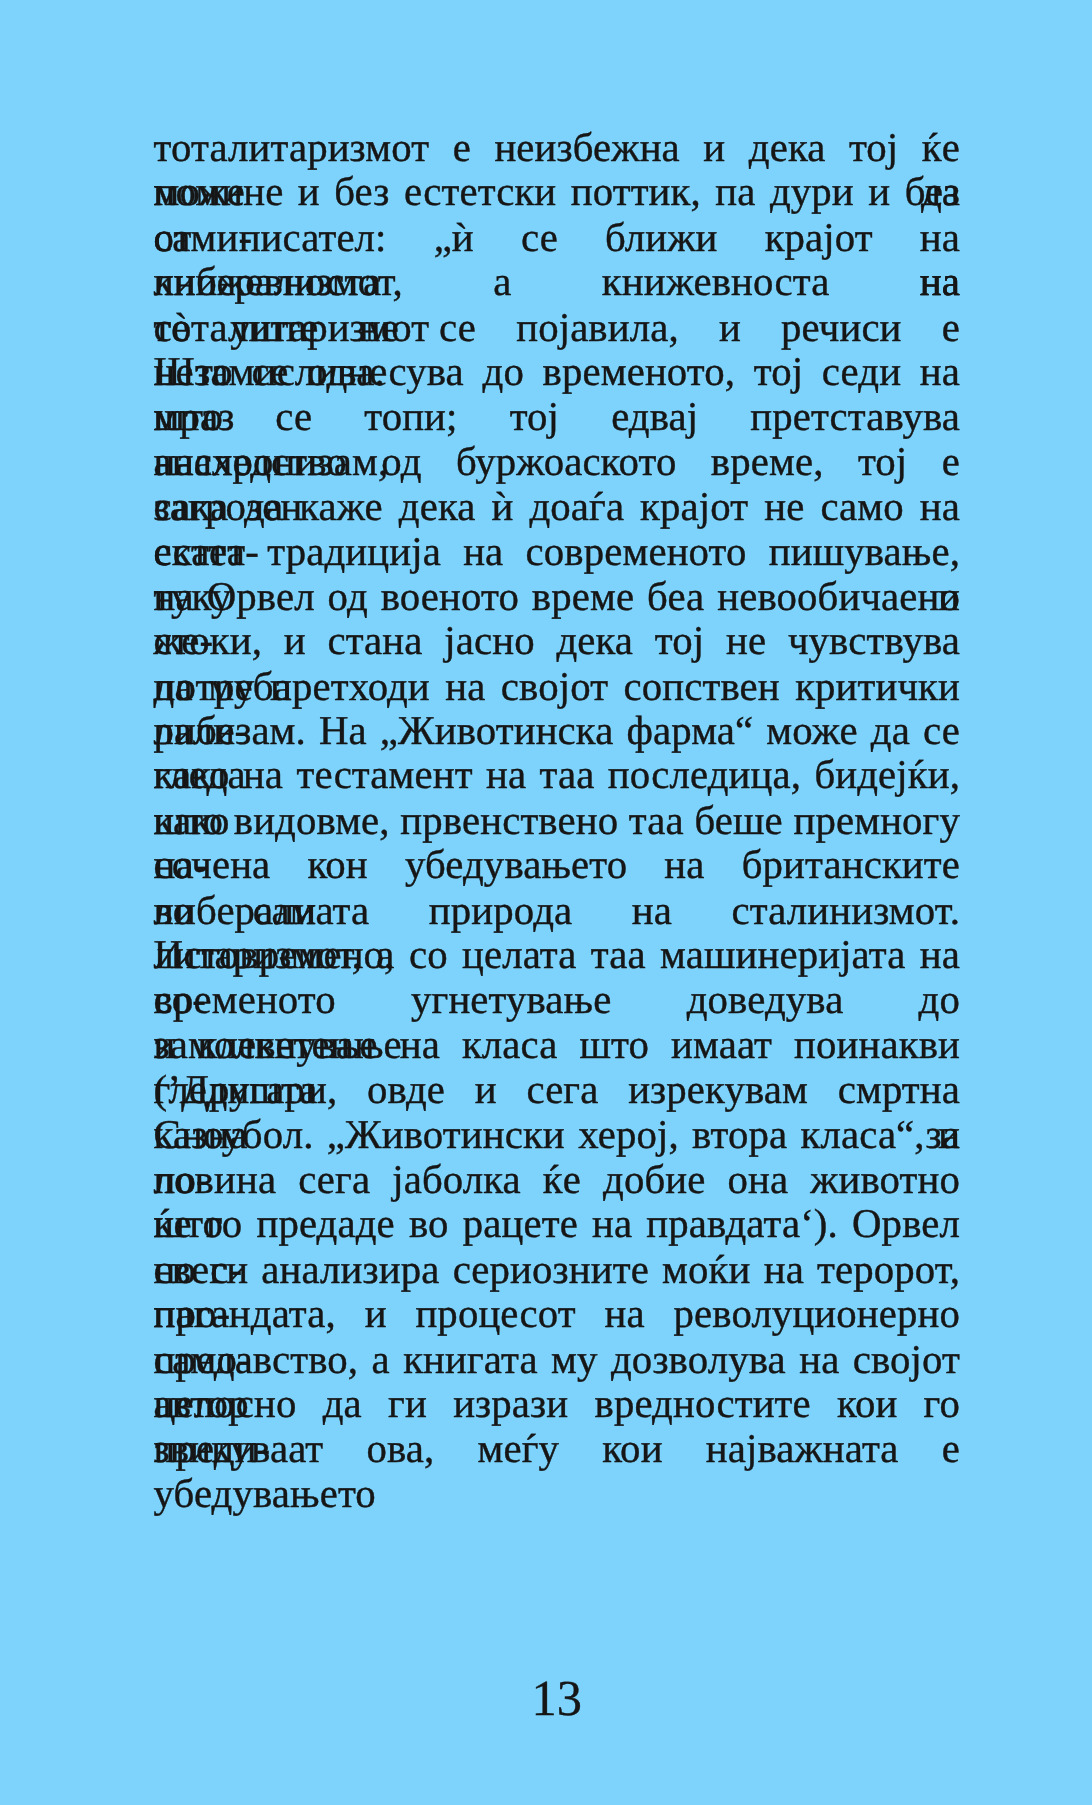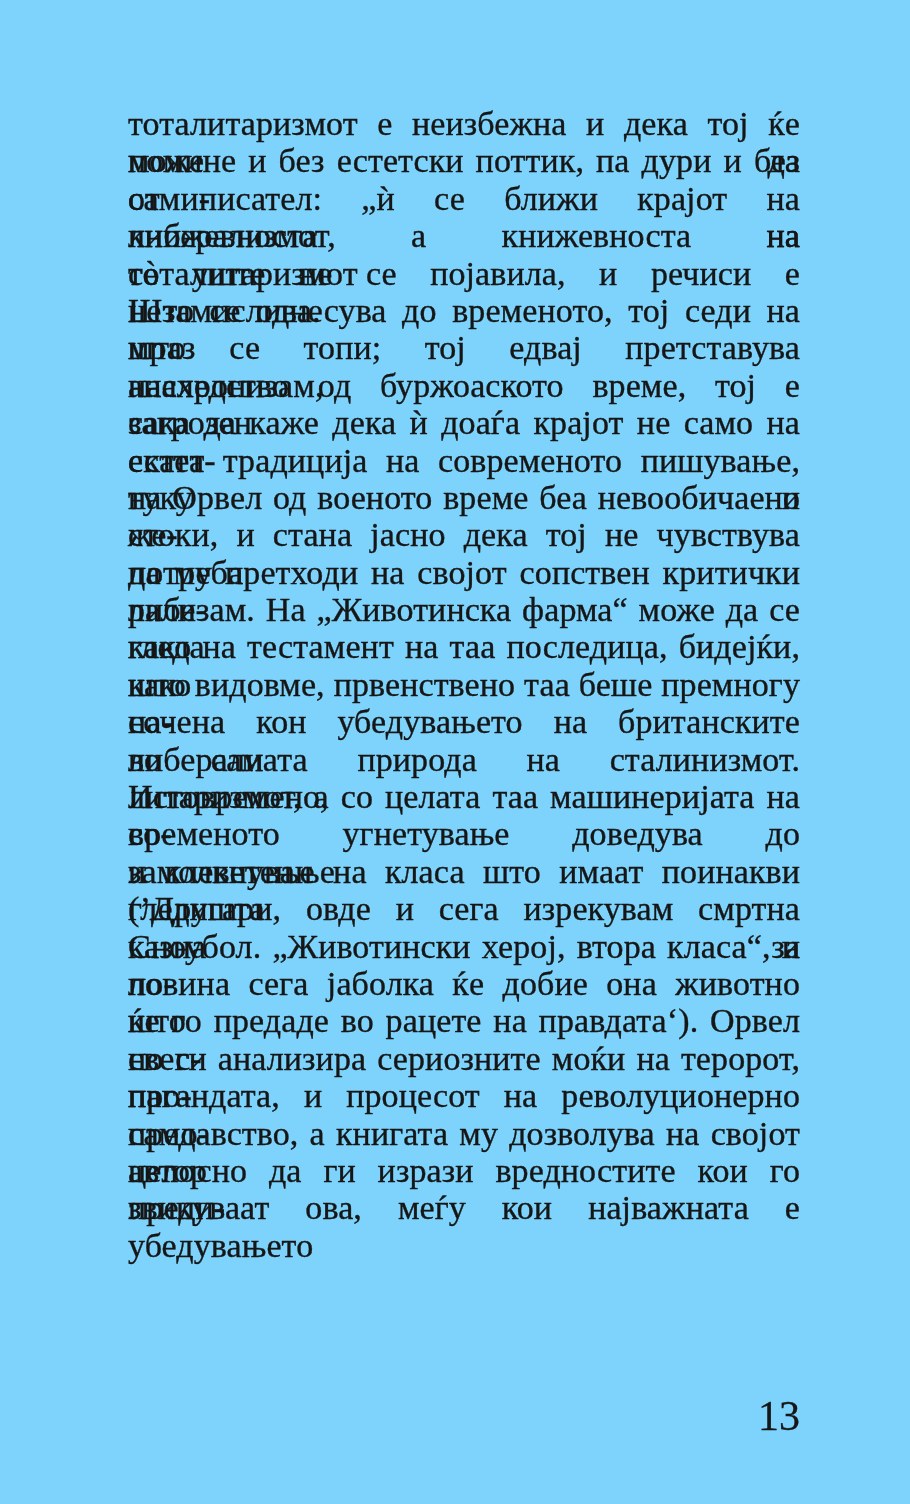--- a/index.html
+++ b/index.html
@@ -38,21 +38,21 @@
     text-align-last: justify;
     height: 37.4px;
     white-space: normal;
     overflow: visible;
   }
   .page-number {
     position: absolute;
     left: 128px;
     top: 1392px;
     width: 672px;
-    text-align: right;
+    text-align: center;
     font-size: 42px;
     line-height: 48px;
     color: #161616;
     -webkit-text-stroke: 0.3px #161616;
   }
 </style>
 </head>
 <body>
 
 <div class="book-page">

